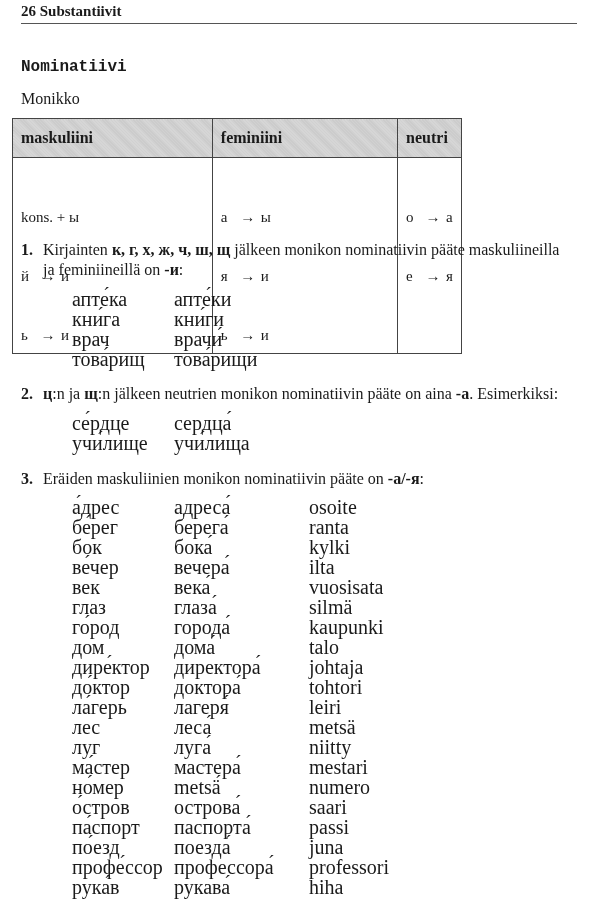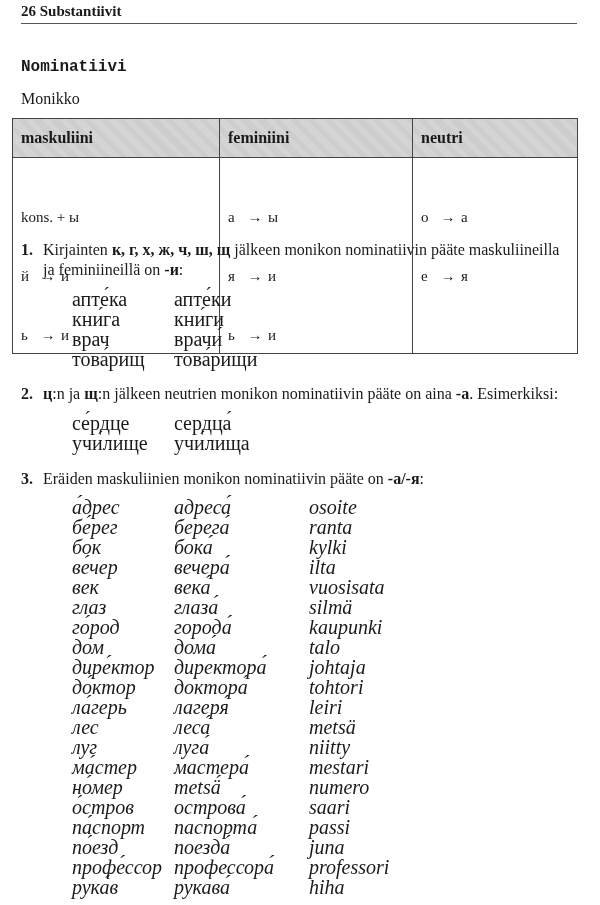--- a/index.html
+++ b/index.html
@@ -16,21 +16,21 @@
       background: #555;
     }
     .section-title {
       position: absolute; left: 21px; top: 58px;
       font-weight: bold; font-size: 16px; font-family: Liberation Mono, monospace;
     }
     .subsection {
       position: absolute; left: 21px; top: 90px; font-size: 16px;
     }
     table.endings {
-      position: absolute; left: 12px; top: 118px; width: 566px;
+      position: absolute; left: 12px; top: 118px; width: 450px;
       border-collapse: collapse; font-size: 15px;
     }
     table.endings th {
       background: #cfcfcf;
       background-image: repeating-linear-gradient(45deg, rgba(255,255,255,0.25) 0 1px, rgba(0,0,0,0.04) 1px 2px);
       border: 1px solid #444; text-align: left; font-weight: bold;
       padding: 0 8px; height: 38px; font-size: 16px;
     }
     table.endings td {
       border: 1px solid #444; vertical-align: top;
@@ -123,21 +123,21 @@
     </div>
     <div class="pair-row">
       <span class="c1">учи́лище</span>
       <span class="c2">учи́лища</span>
     </div>
   </div>
 
 <div class="item" style="top:469px;">
   <span class="num">3.</span><span class="text"><span>Eräiden maskuliinien monikon nominatiivin pääte on </span><span class="b">-а/-я</span><span>:</span></span>
 </div>
-<div class="pairs" style="top:497px;font-style:italic;">
+<div class="pairs" style="top:497px;">
     <div class="pair-row">
       <span class="c1">а́дрес</span>
       <span class="c2">адреса́</span>
       <span class="c3">osoite</span>
     </div>
     <div class="pair-row">
       <span class="c1">бе́рег</span>
       <span class="c2">берега́</span>
       <span class="c3">ranta</span>
     </div>

